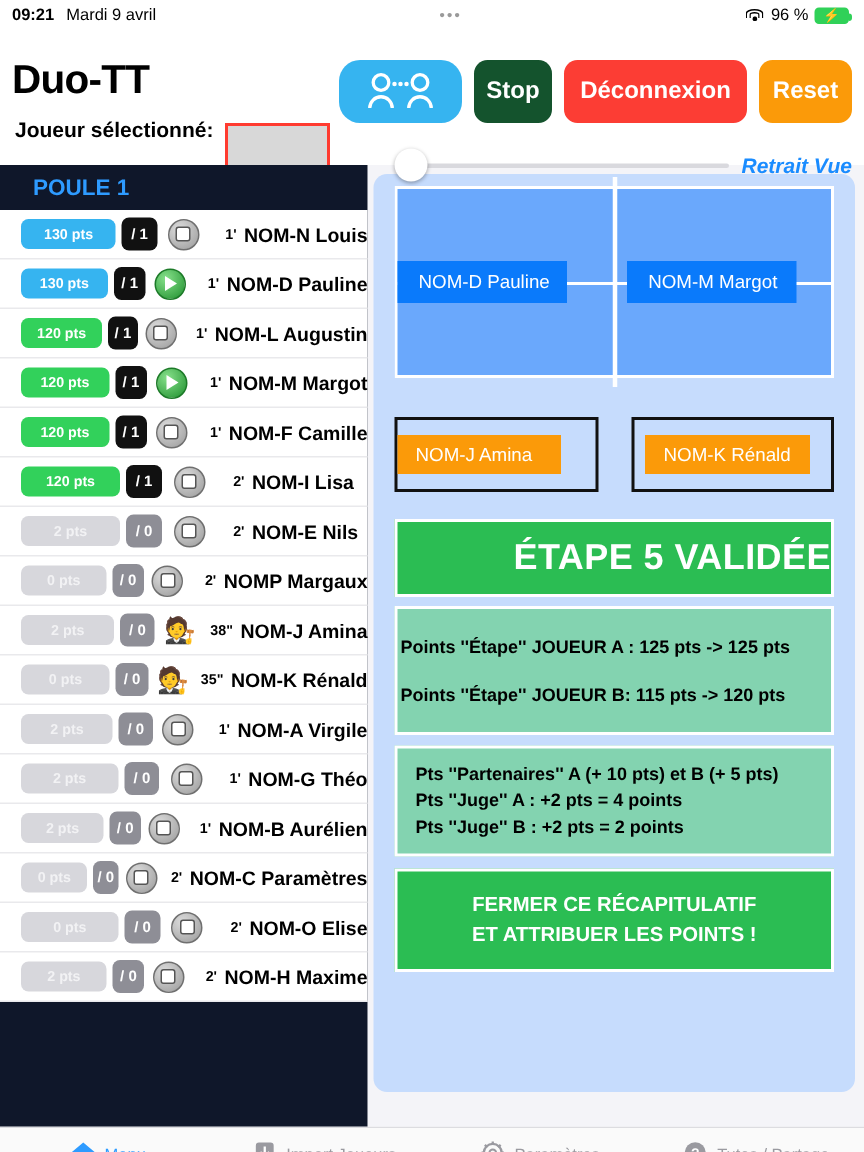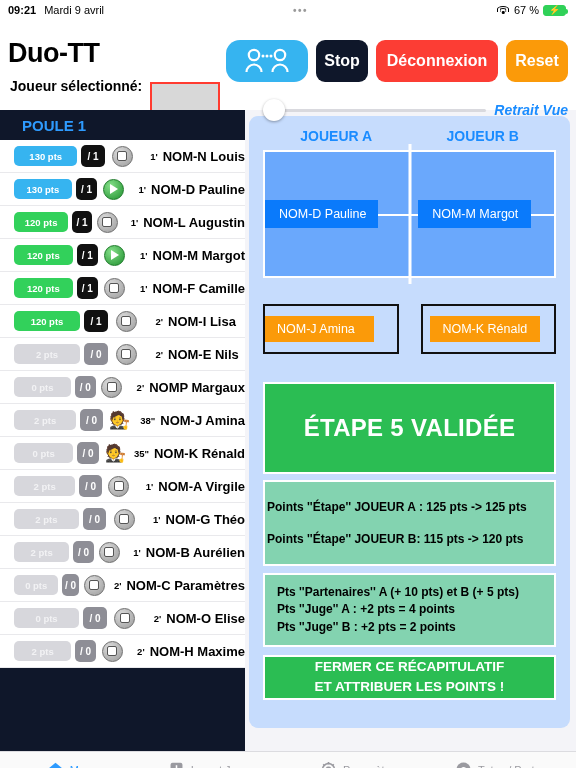--- a/index.html
+++ b/index.html
@@ -37,21 +37,21 @@
     letter-spacing:-0.5px; color:#000; }
   .sel-label{ position:absolute; left:10px; top:58px; font-size:14px; font-weight:bold; color:#000;}
   .sel-box{ position:absolute; left:150px; top:62px; width:70px; height:38px;
     background:#d8d8d8; border:2.5px solid #ff3b30; }
 
   .btn-row{ position:absolute; right:8px; top:20px; display:flex; gap:8px; align-items:center; }
   .btn{ border:none; border-radius:9px; color:#fff; font-weight:bold; font-size:16px;
      font-family:"Liberation Sans", sans-serif; cursor:pointer; display:flex;
      align-items:center; justify-content:center; }
   .btn-people{ width:82px; height:42px; background:#36b4f0; border-radius:14px; }
-  .btn-stop{ width:52px; height:42px; background:#0f172a; }
+  .btn-stop{ width:52px; height:42px; background:#14532d; }
   .btn-reset{ width:62px; height:42px; background:#fb9a09; }
   .btn-deco{ width:122px; height:42px; background:#fc3d34; }
 
   .people-svg{ width:46px; height:26px; }
 
   .slider-row{ position:absolute; left:265px; right:8px; top:78px; height:24px;
      display:flex; align-items:center; gap:8px;font-style:italic;}
   .slider-track{ flex:1; height:3px; background:#d9d9de; border-radius:2px; position:relative; }
   .slider-knob{ position:absolute; left:-2px; top:50%; transform:translateY(-50%);
      width:22px; height:22px; border-radius:50%; background:#fff;
@@ -108,32 +108,32 @@
      font-size:12.5px; padding:7px 0 7px 14px; width:78%; white-space:nowrap;}
   .court-half.b .court-name{ margin-left:6%; }
 
   .judge-row{ display:flex; gap:22px; margin-top:26px; }
   .judge-box{ flex:1; border:2.5px solid #111; padding:10px 0 10px 0;
      display:flex; align-items:center; }
   .judge-name{ background:#fb9a09; color:#fff; font-size:12.5px;
      padding:6px 0 6px 12px; width:83%; white-space:nowrap; }
   .judge-box.b .judge-name{ margin-left:6%; }
 
-  .step-banner{ margin-top:28px; background:#2bbd53; border:2.5px solid #fff;
-     color:#fff; font-size:24px; font-weight:bold; text-align:center;
-     padding:30px 0; letter-spacing:0.3px; }
+  .step-banner{ margin-top:18px; background:#2bbd53; border:2.5px solid #fff;
+     color:#fff; font-size:24px; font-weight:bold; text-align:right;
+     padding:10px 0; letter-spacing:0.3px; }
   .pts-card{ margin-top:6px; background:#83d3b0; border:2.5px solid #fff;
      padding:18px 2px; }
   .pts-card p{ font-size:12px; font-weight:bold; color:#000; }
   .pts-card p + p{ margin-top:18px; }
   .detail-card{ margin-top:7px; background:#83d3b0; border:2.5px solid #fff;
      padding:9px 12px; }
   .detail-card p{ font-size:12px; font-weight:bold; color:#000; line-height:1.45; }
   .close-btn{ margin-top:8px; background:#2bbd53; border:2.5px solid #fff; color:#fff;
-     font-size:13.5px; font-weight:bold; text-align:center; padding:0 0; line-height:1.5;
+     font-size:13.5px; font-weight:bold; text-align:center; padding:12px 0; line-height:1.5;
      cursor:pointer; }
 
   
   .tabbar{ height:37px; border-top:1px solid #dcdce0; background:#fafafa;
      display:flex; align-items:center; }
   .tab{ flex:1; display:flex; align-items:center; justify-content:center; gap:6px;
      font-size:11px; color:#9a9aa0; cursor:pointer; }
   .tab.active{ color:#2e9bff; }
   .tab svg{ width:17px; height:17px; }
 </style>
@@ -143,21 +143,21 @@
 <div class="statusbar">
   <span class="sb-time">09:21</span>
   <span class="sb-date">Mardi 9 avril</span>
   <span class="sb-center">•••</span>
   <span class="sb-right">
     <span class="wifi-ico">
         <i></i>
         <i></i>
         <i></i>
       </span>
-    <span>67 %</span>
+    <span>96 %</span>
     <span class="batt">
         <span class="bolt">⚡</span>
       </span>
   </span>
 </div>
 
 <div class="header">
   <div class="app-title">Duo-TT</div>
   <div class="sel-label">Joueur sélectionné:</div>
   <div class="sel-box"></div>
@@ -363,24 +363,20 @@
           </span>
           <span class="dur">2'</span>
           <span class="pname">NOM-H Maxime</span>
         </div>
       </div>
   </div>
 
   <div class="right-pane">
     <div class="blue-card">
 
-      <div class="jrow">
-        <div class="jhead">JOUEUR A</div>
-        <div class="jhead">JOUEUR B</div>
-      </div>
 
       <div class="court">
         <div class="court-half a">
           <div class="court-name">NOM-D Pauline</div>
         </div>
         <div class="court-half b">
           <div class="court-name">NOM-M Margot</div>
         </div>
       </div>
 

